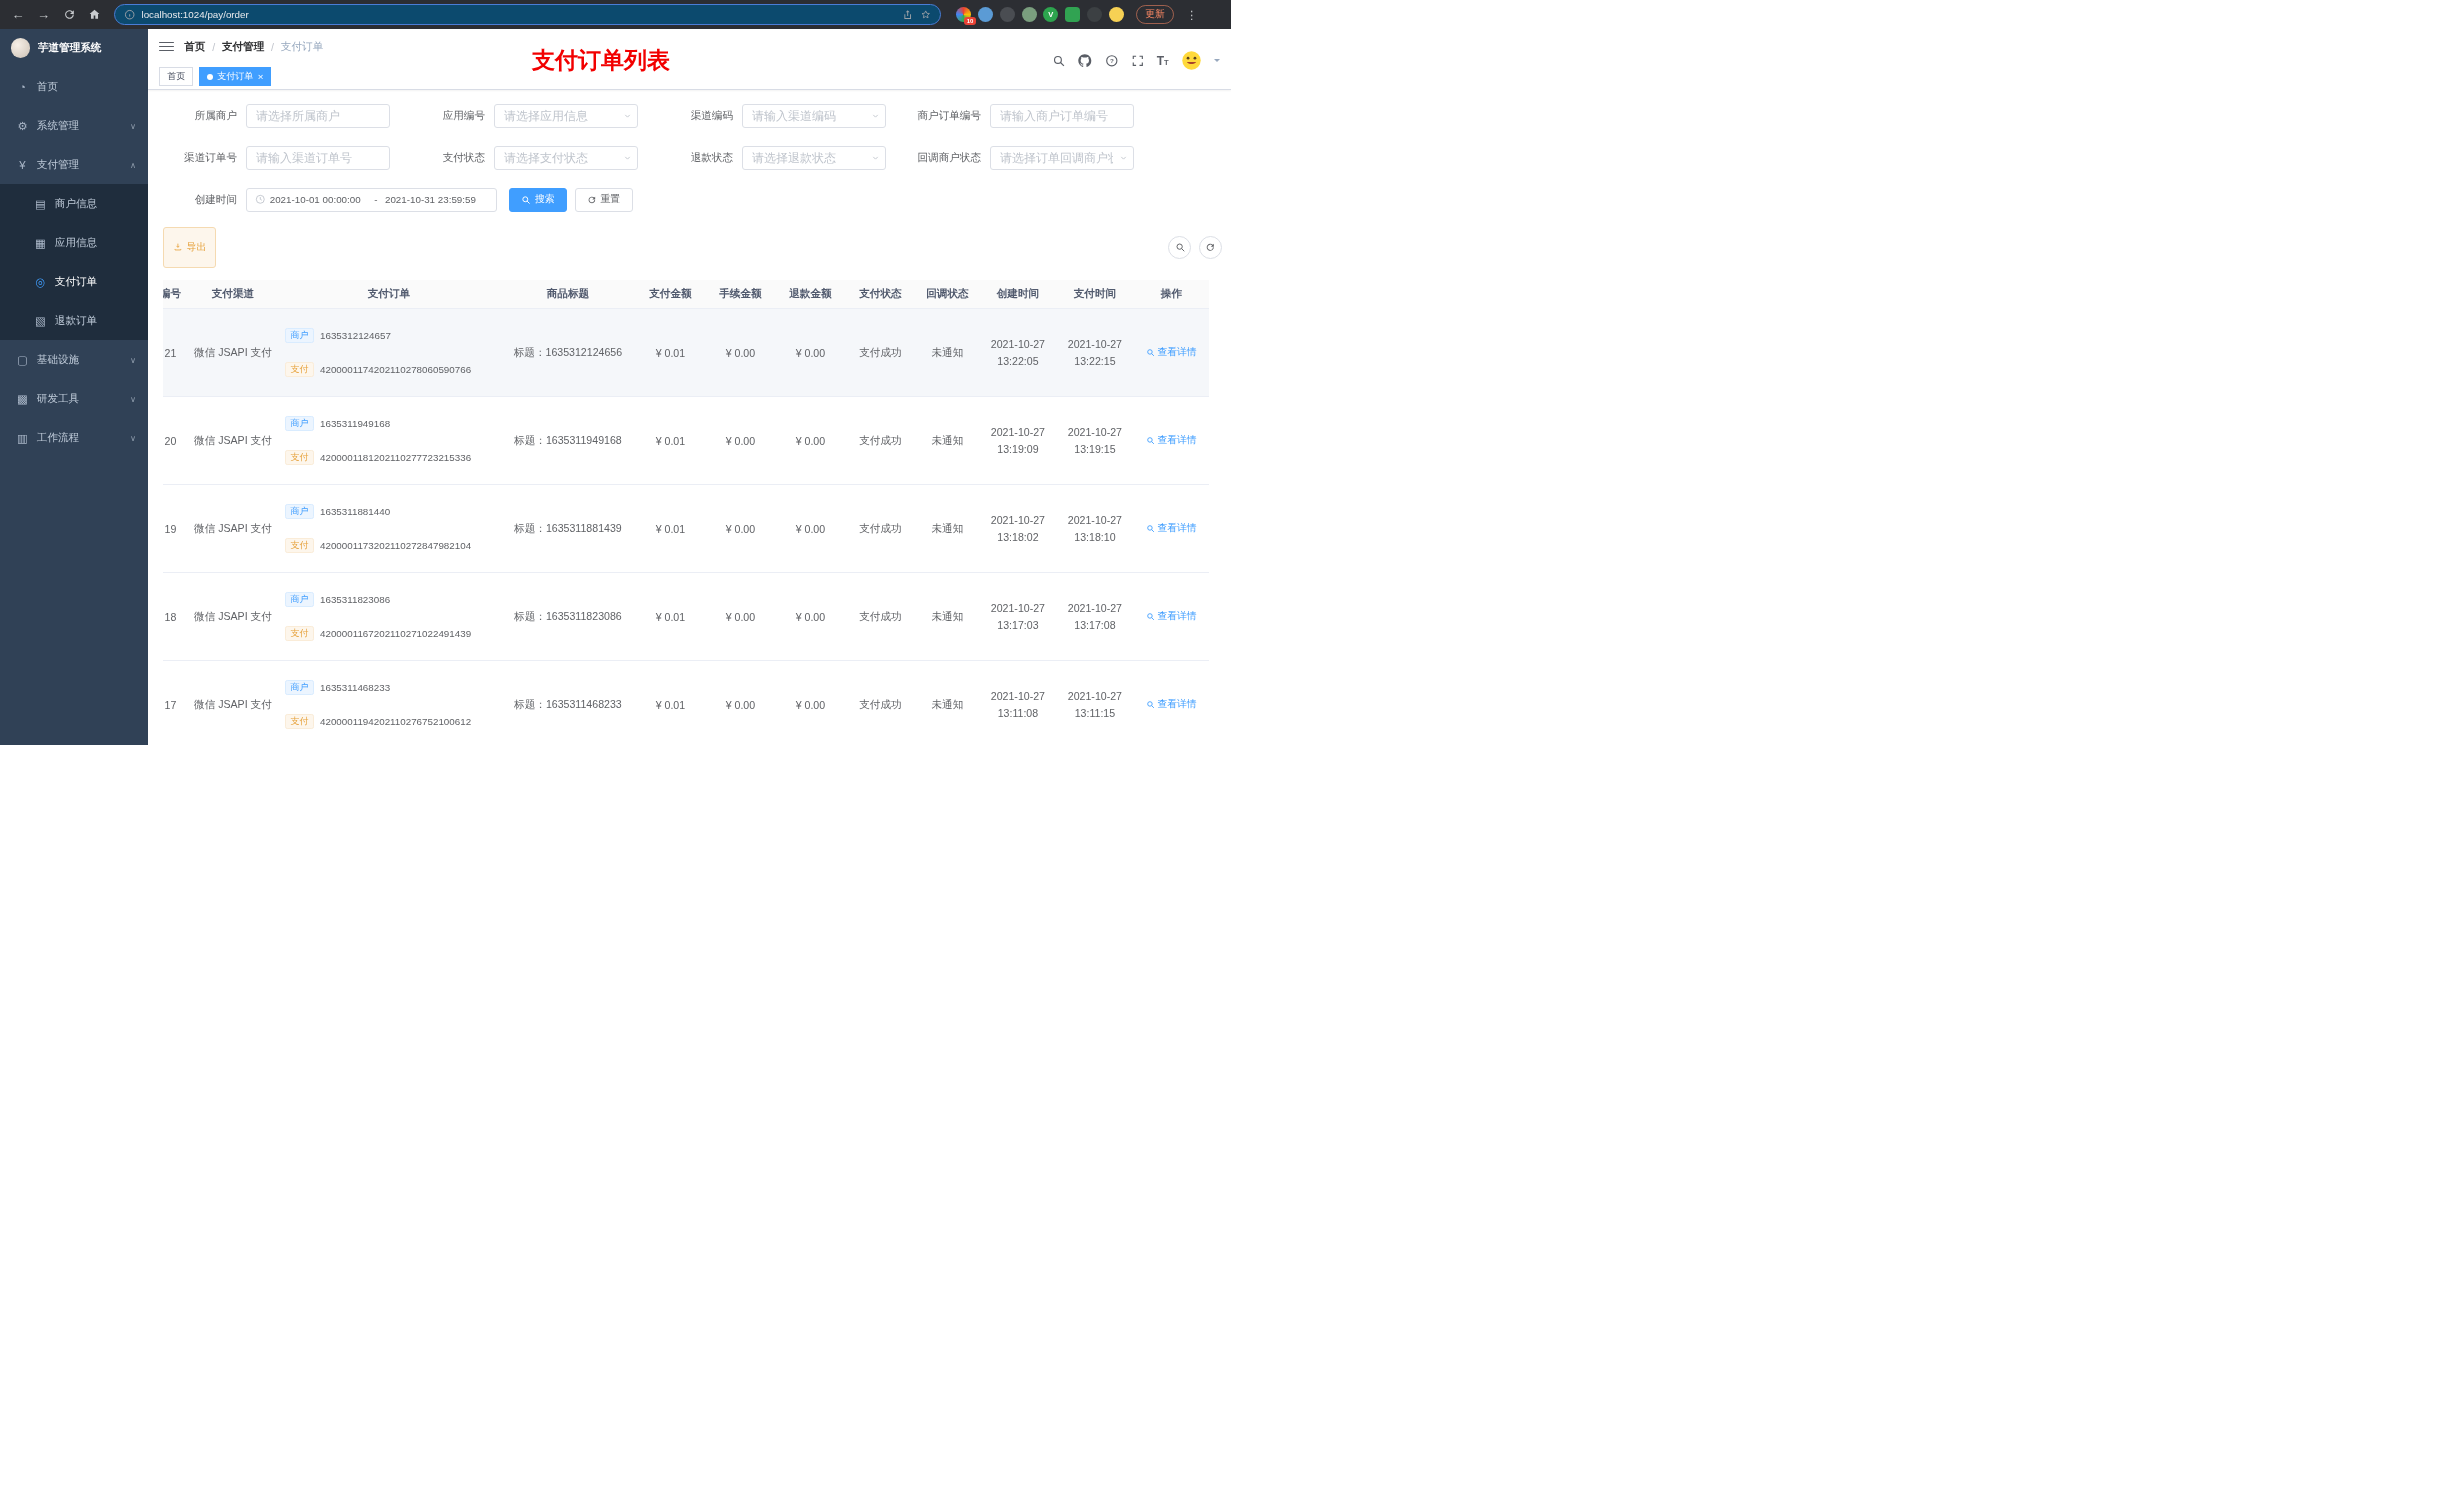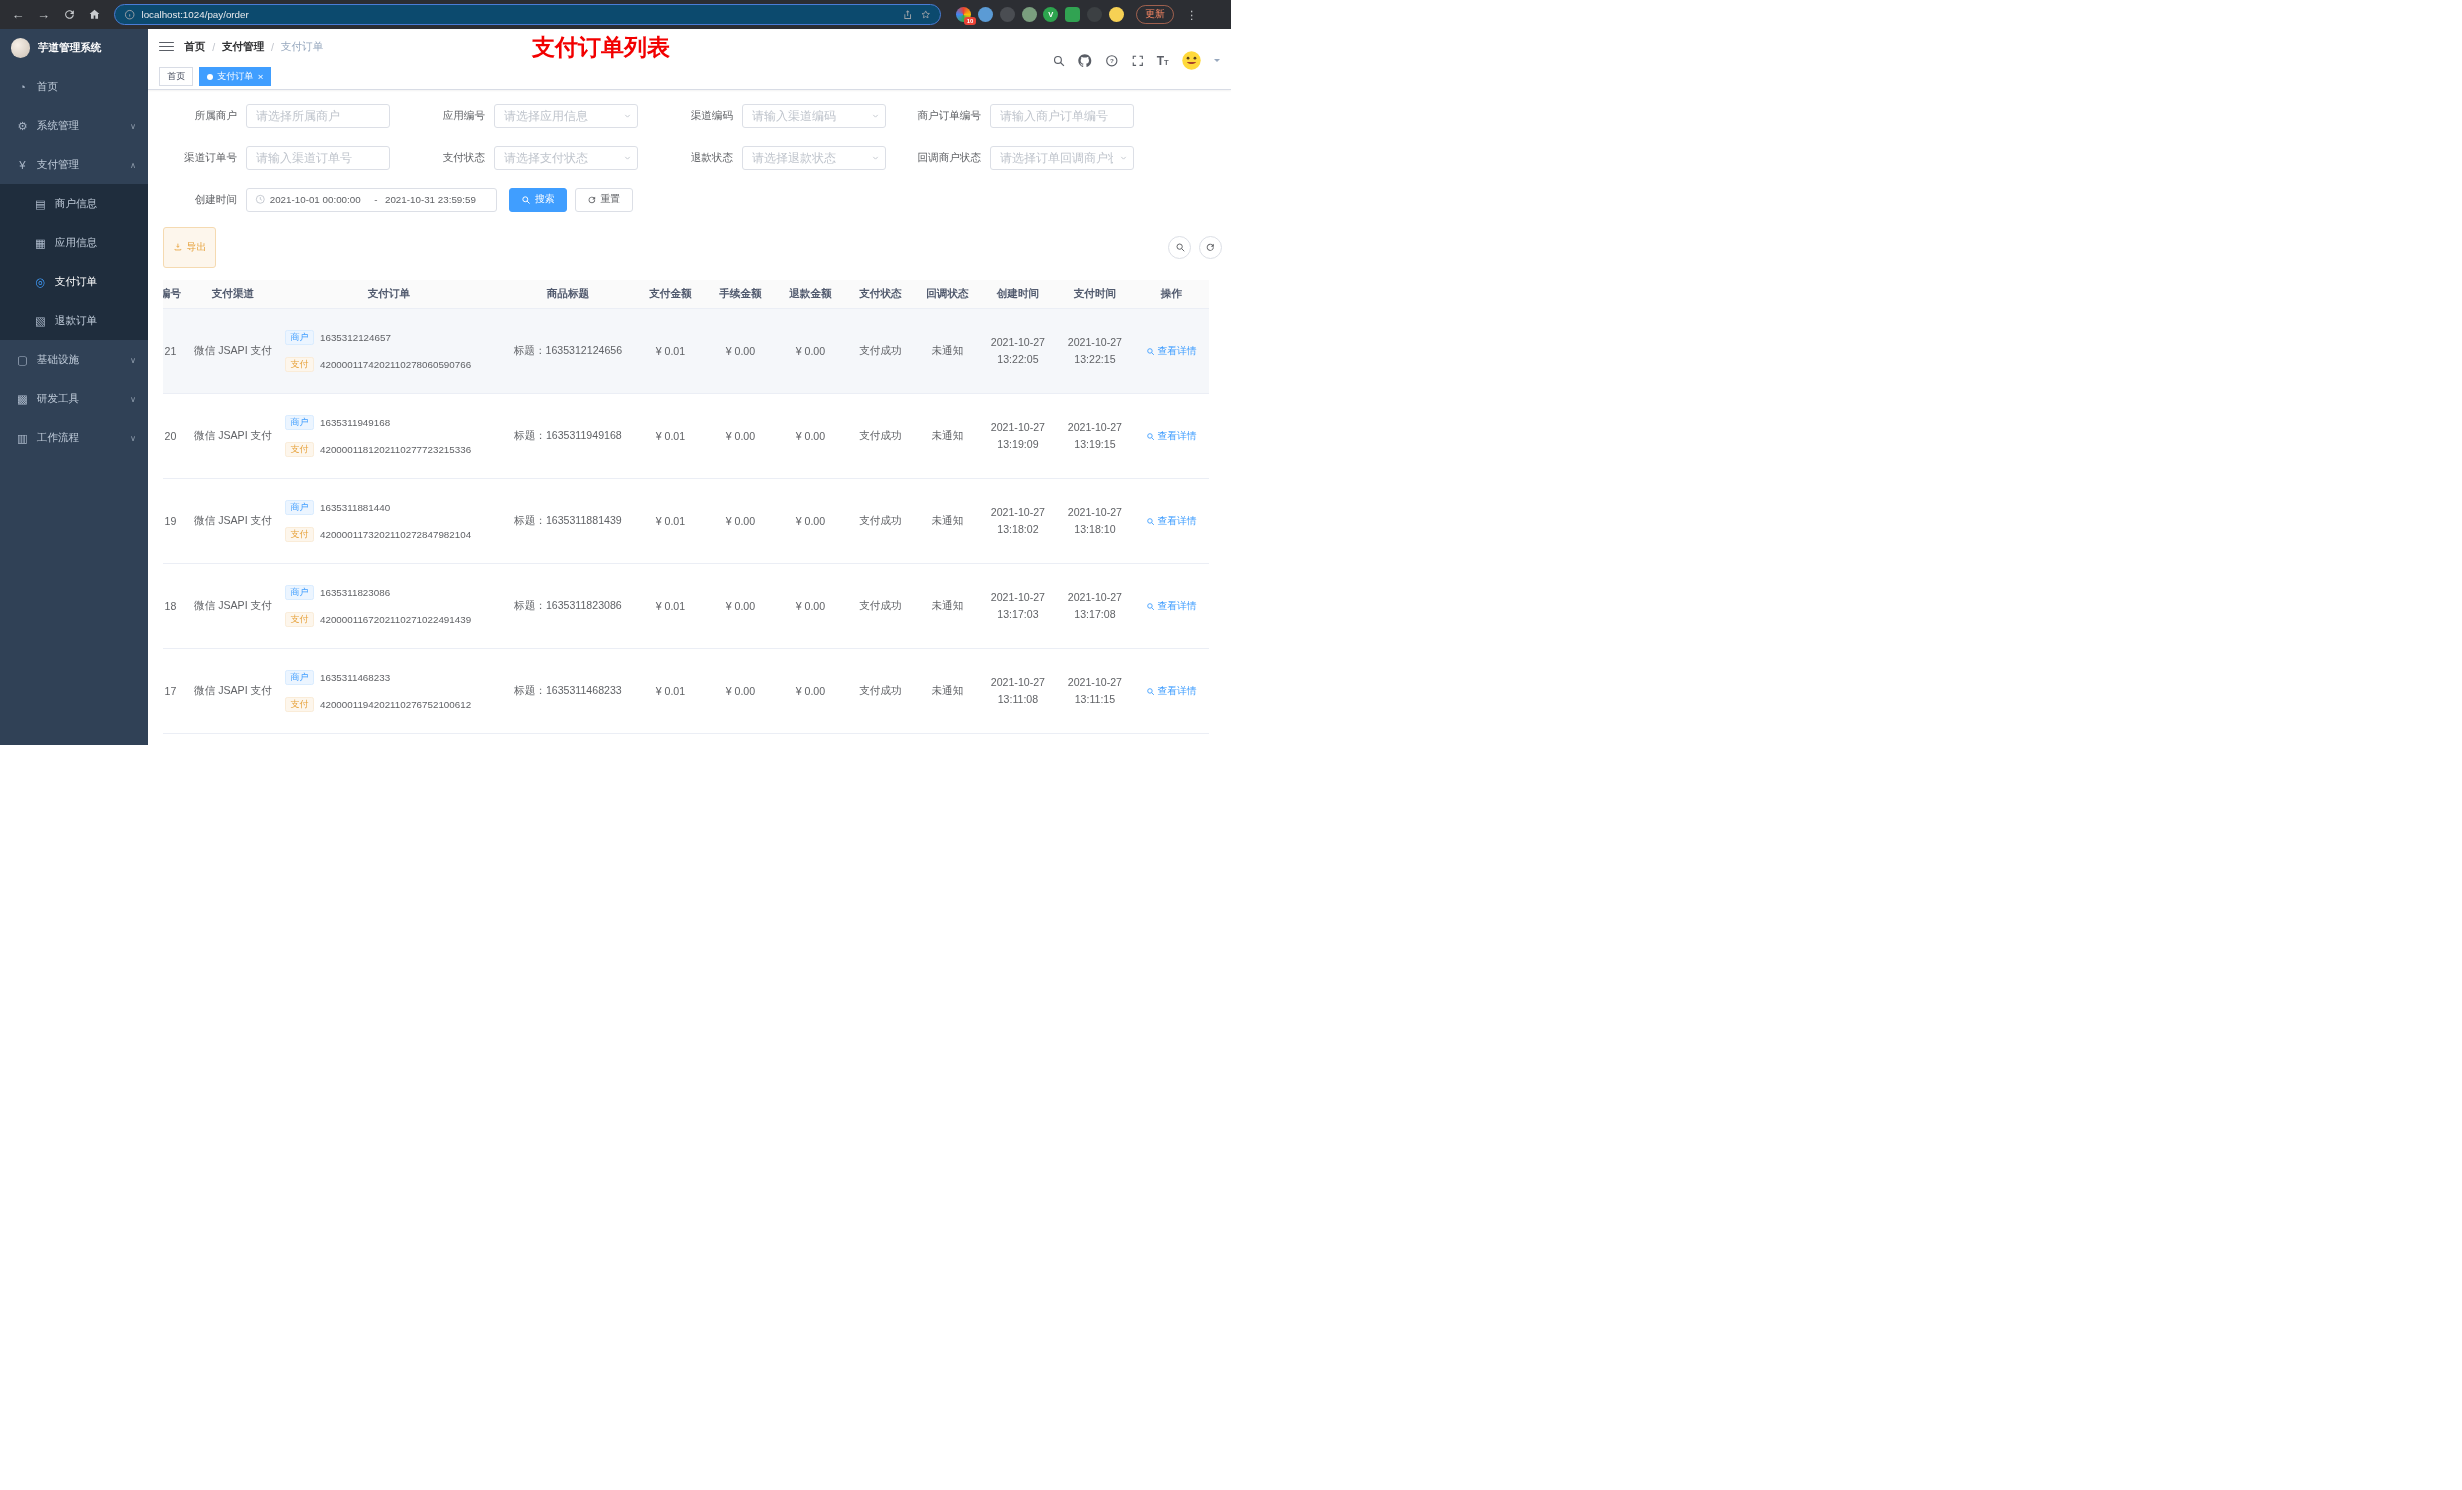--- a/index.html
+++ b/index.html
@@ -46,21 +46,21 @@
   .main { flex:1; min-width:0; display:flex; flex-direction:column; background:#fff; }
 
   
   .navbar { height:35px; display:flex; align-items:center; padding:0 10.6px; position:relative; background:#fff; }
   .hamburger { width:15px; display:flex; flex-direction:column; gap:2.3px; cursor:pointer; margin-right:10.6px; }
   .hamburger i { display:block; height:1.5px; background:#5a5e66; border-radius:0.8px; }
   .crumbs { display:flex; align-items:center; gap:6.8px; font-size:10.6px; }
   .crumb { color:#303133; font-weight:bold; cursor:pointer; }
   .crumb-sep { color:#c0c4cc; }
   .crumb.current { color:#97a8be; font-weight:normal; cursor:default; }
-  .annotation { position:absolute; left:453px; top:3px; transform:translateX(-50%); color:#f20000;
+  .annotation { position:absolute; left:453px; top:16px; transform:translateX(-50%); color:#f20000;
     font-size:23px; font-weight:bold; white-space:nowrap; }
   .nav-right { margin-left:auto; display:flex; align-items:center; gap:11.4px; color:#5a5e66;margin-top:28px; }
   .nicon { width:15px; height:15px; display:flex; align-items:center; justify-content:center; cursor:pointer; }
   .nicon svg { width:13.6px; height:13.6px; }
   .tt { font-size:12px; font-weight:bold; cursor:pointer; }
   .tt small { font-size:7.6px; font-weight:bold; }
   .avatar { width:23px; height:23px; border-radius:4.5px; overflow:hidden; cursor:pointer; display:flex; }
   .caret-down { width:0; height:0; border-left:3.8px solid transparent; border-right:3.8px solid transparent;
     border-top:3.8px solid #97a8be; cursor:pointer; }
 
@@ -109,21 +109,21 @@
   
   .table-clip { margin-top:12px; overflow:hidden; }
   table { border-collapse:collapse; table-layout:fixed; width:1057px; margin-left:-10.6px; }
   th { height:29px; font-size:10.6px; font-weight:bold; color:#515a6e; background:#fafafa;
     border-bottom:0.8px solid #ebeef5; text-align:center; }
   td { height:85px; font-size:10.6px; color:#606266; text-align:center; border-bottom:0.8px solid #ebeef5;
     vertical-align:middle; padding:0 3px; overflow:hidden; }
   tr.hl td { background:#f5f7fa; }
   tr.partial td { vertical-align:top; padding-top:19.7px; }
   .order-cell { text-align:left; padding-left:7.6px; }
-  .order-line { display:flex; align-items:center; gap:6px; margin:12px 0; }
+  .order-line { display:flex; align-items:center; gap:6px; margin:19px 0; }
   .order-no { font-size:9.8px; color:#606266; letter-spacing:0; white-space:nowrap; }
   .tag { font-size:9px; height:15px; line-height:13.6px; padding:0 4.5px; border-radius:2.3px; flex:0 0 auto; }
   .tag-blue { color:#409eff; background:#ecf5ff; border:0.8px solid #d9ecff; }
   .tag-orange { color:#e6a23c; background:#fdf6ec; border:0.8px solid #faecd8; }
   .t-line { line-height:1.6; }
   .action-link { color:#409eff; font-size:9.8px; cursor:pointer; display:inline-flex; align-items:center;
     gap:2.3px; text-decoration:none; }
   .action-link svg { width:9px; height:9px; }
 </style>
 </head>

